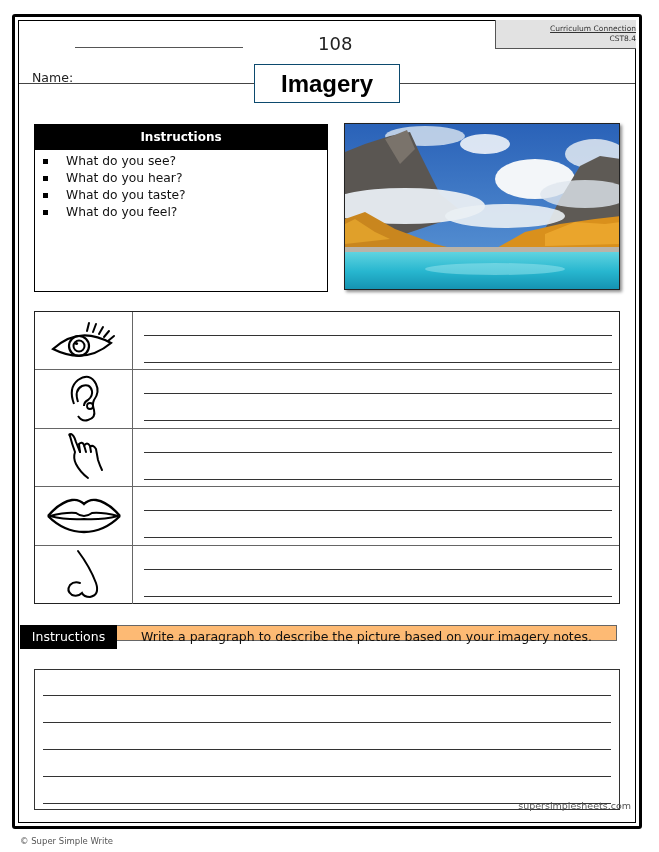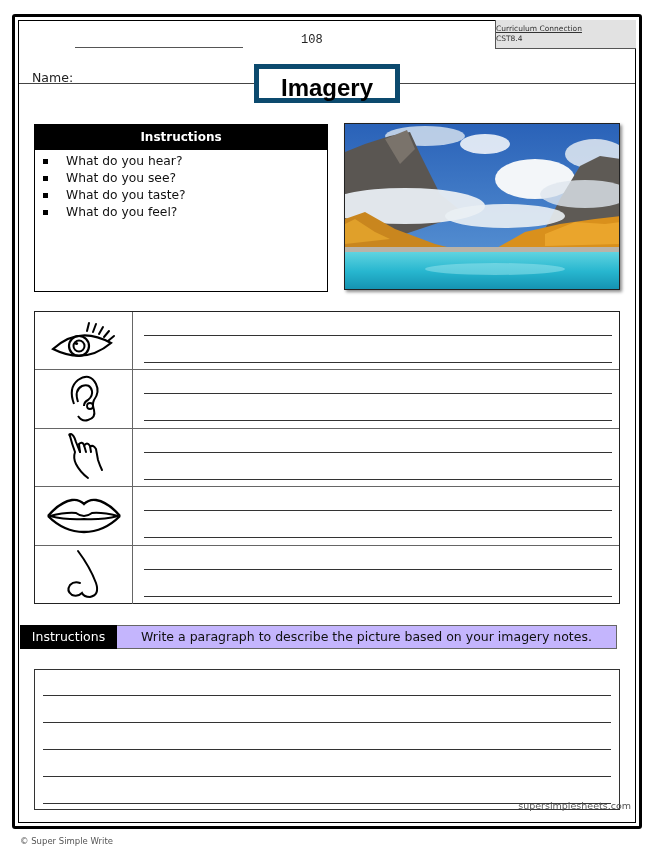--- a/index.html
+++ b/index.html
@@ -10,33 +10,33 @@
     position: absolute; left: 12px; top: 14px; width: 630px; height: 815px;
     border: 3px solid #000; border-radius: 3px;
   }
   .frame-inner {
     position: absolute; left: 18px; top: 20px; width: 618px; height: 803px;
     border: 1.5px solid #000;
   }
 
   .name-label { position: absolute; left: 32px; top: 33px; font-size: 12.5px; color: #222; margin-top: 37px; }
   .name-line { position: absolute; left: 75px; top: 47px; width: 168px; border-bottom: 1px solid #555; }
-  .page-number { position: absolute; left: 301px; top: 33px; font-size: 12px; color: #222; font-family: Liberation Mono, monospace; }
+  .page-number { position: absolute; left: 318px; top: 33px; font-size: 18px; color: #222; }
 
   .curriculum-box {
     position: absolute; left: 495px; top: 20px; width: 141px; height: 29px;
     background: #e2e2e2; border: 1px solid #555; border-top: none; border-right: none;
-    text-align: left; font-size: 7.5px; color: #333; line-height: 10px; padding-top: 4px;
+    text-align: right; font-size: 7.5px; color: #333; line-height: 10px; padding-top: 4px;
   }
   .curriculum-box .cc-title { text-decoration: underline; }
 
   .title-rule { position: absolute; left: 19px; top: 83px; width: 616px; border-top: 1px solid #444; }
   .title-box {
     position: absolute; left: 254px; top: 64px; width: 146px; height: 39px;
-    background: #fff; border: 5px solid #0c4a6e;
+    background: #fff; border: 1px solid #0c4a6e;
     font-family: "Liberation Sans", sans-serif; font-weight: bold; font-size: 24px;
     text-align: center; line-height: 38px; color: #000;
   }
 
   .instr-box {
     position: absolute; left: 34px; top: 124px; width: 294px; height: 168px;
     border: 1px solid #000; background: #fff;
   }
   .instr-header {
     height: 25px; background: #000; color: #fff; text-align: center;
@@ -64,22 +64,22 @@
     position: absolute; left: 0; top: 0; width: 98px; height: 100%;
     border-right: 1.5px solid #666; display: flex; align-items: center; justify-content: center;
   }
   .write-line { position: absolute; left: 109px; width: 468px; border-bottom: 1px solid #333; }
 
   .instr2-label {
     position: absolute; left: 20px; top: 625px; width: 97px; height: 24px;
     background: #000; color: #fff; font-size: 12.5px; line-height: 24px; text-align: center;
   }
   .instr2-text {
-    position: absolute; left: 117px; top: 625px; width: 500px; height: 24px;
-    background: #c4b5fd; border: 1px solid #666; border-left: none;
+    position: absolute; left: 117px; top: 625px; width: 500px; height: 16px;
+    background: #fdba74; border: 1px solid #666; border-left: none;
     font-size: 12.5px; line-height: 22px; text-align: center; color: #111;
   }
 
   .paragraph-box {
     position: absolute; left: 34px; top: 669px; width: 586px; height: 141px;
     border: 1px solid #333;
   }
   .paragraph-box .write-line { left: 8px; width: 568px; }
 
   .footer-left { position: absolute; left: 20px; top: 836px; font-size: 8.5px; color: #555; }
@@ -100,22 +100,22 @@
   <div>CST8.4</div>
 </div>
 
 <div class="title-rule"></div>
 <div class="title-box">Imagery</div>
 
 <div class="instr-box">
   <div class="instr-header">Instructions</div>
   <div class="instr-body">
     <ul class="instr-list">
+      <li>What do you see?</li>
       <li>What do you hear?</li>
-      <li>What do you see?</li>
       <li>What do you taste?</li>
       <li>What do you feel?</li>
     </ul>
   </div>
 </div>
 
 <div class="photo">
   <svg width="276" height="167" viewBox="0 0 276 167" preserveAspectRatio="none">
     <defs>
       <linearGradient id="sky" x1="0" y1="0" x2="0" y2="1">

